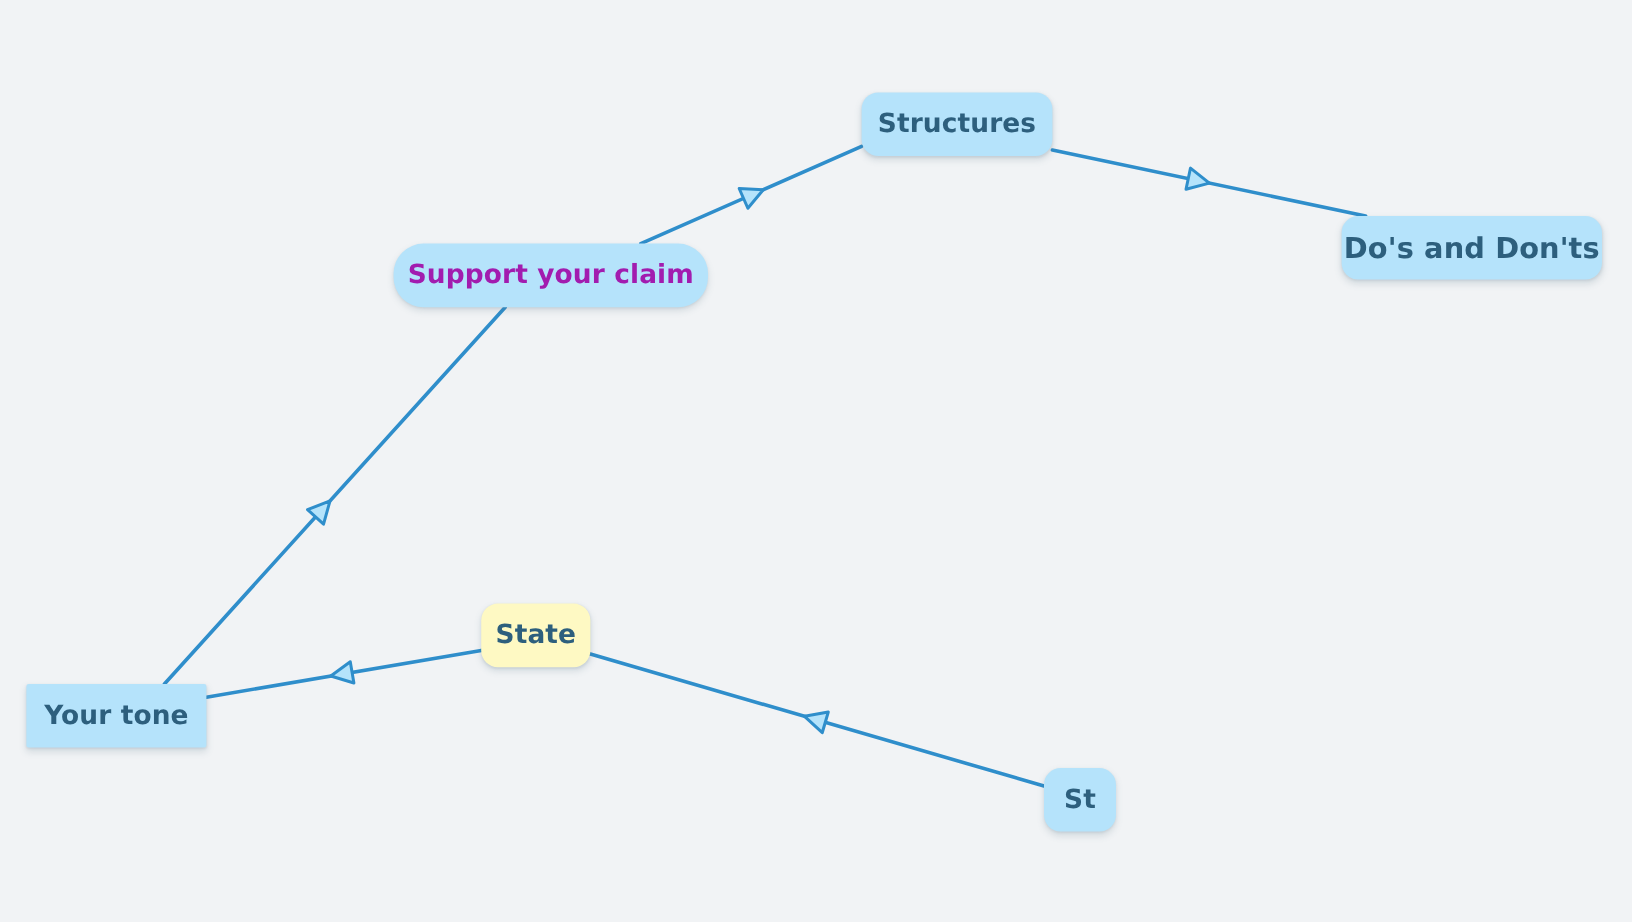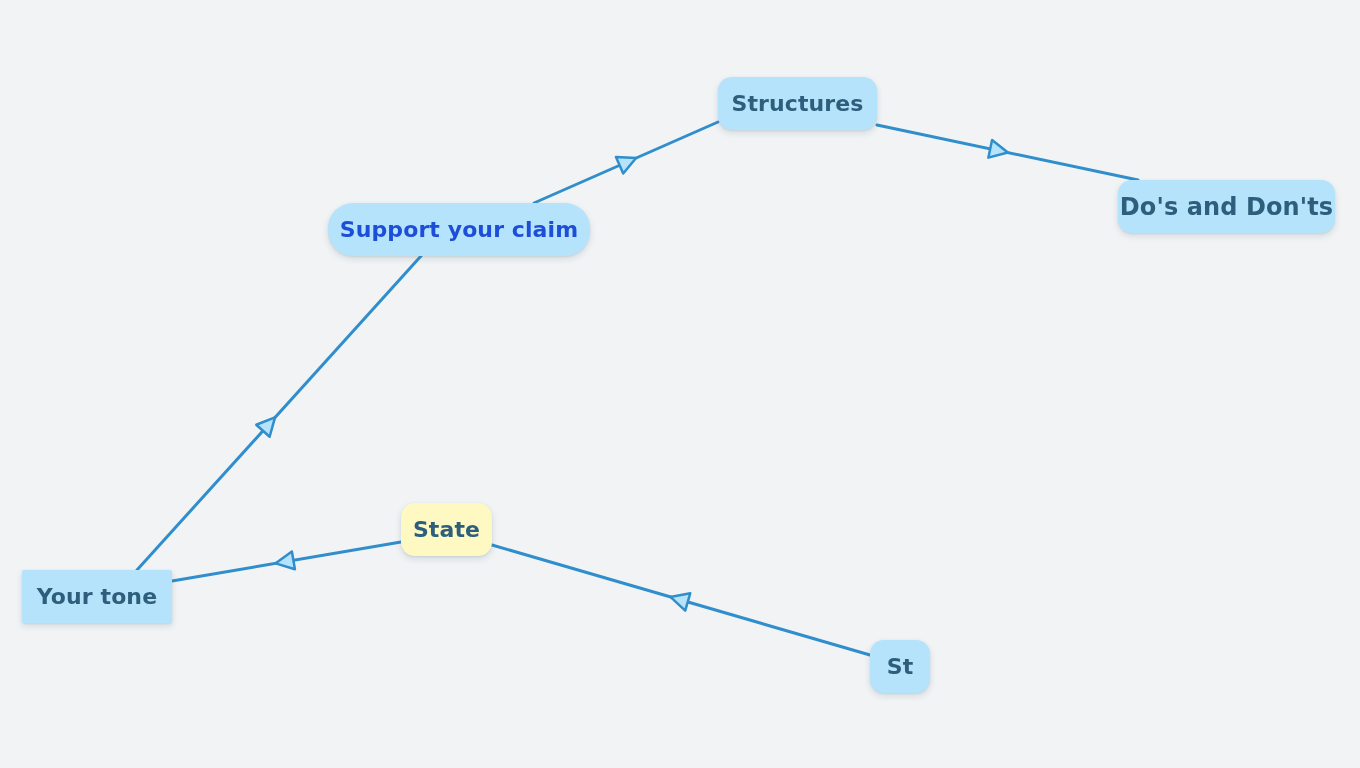--- a/index.html
+++ b/index.html
@@ -74,21 +74,21 @@
         <path d="M 11 0 L -7 -9 L -7 9 Z" fill="#b5e3fb" stroke="#2f8ecb" stroke-width="2.5" stroke-linejoin="round" transform="translate(681,600) rotate(-163.77472463882182)"></path>
       </g>
     </svg>
   <div id="node-layer">
       <div class="node" style="left: 718px; top: 77px; width: 159px; height: 53px; border-radius: 14px; background: rgb(181, 227, 251); color: rgb(45, 95, 125); font-size: 22px;">
         <span class="node-label">Structures</span>
       </div>
       <div class="node" style="left: 1118px; top: 180px; width: 217px; height: 53px; border-radius: 14px; background: rgb(181, 227, 251); color: rgb(45, 95, 125); font-size: 24px; text-align: right;">
         <span class="node-label">Do's and Don'ts</span>
       </div>
-      <div class="node" style="left: 328px; top: 203px; width: 262px; height: 53px; border-radius: 25px; background: rgb(181, 227, 251); color: #1d4ed8; font-size: 22px;">
+      <div class="node" style="left: 328px; top: 203px; width: 262px; height: 53px; border-radius: 25px; background: rgb(181, 227, 251); color: #a21caf; font-size: 22px;">
         <span class="node-label">Support your claim</span>
       </div>
       <div class="node" style="left: 22px; top: 570px; width: 150px; height: 53px; border-radius: 2px; background: rgb(181, 227, 251); color: rgb(45, 95, 125); font-size: 22px;">
         <span class="node-label">Your tone</span>
       </div>
       <div class="node" style="left: 401px; top: 503px; width: 91px; height: 53px; border-radius: 14px; background: #fef9c3; color: rgb(45, 95, 125); font-size: 22px;">
         <span class="node-label">State</span>
       </div>
       <div class="node" style="left: 870px; top: 640px; width: 60px; height: 53px; border-radius: 14px; background: rgb(181, 227, 251); color: rgb(45, 95, 125); font-size: 22px; text-align: center;">
         <span class="node-label">St</span>

